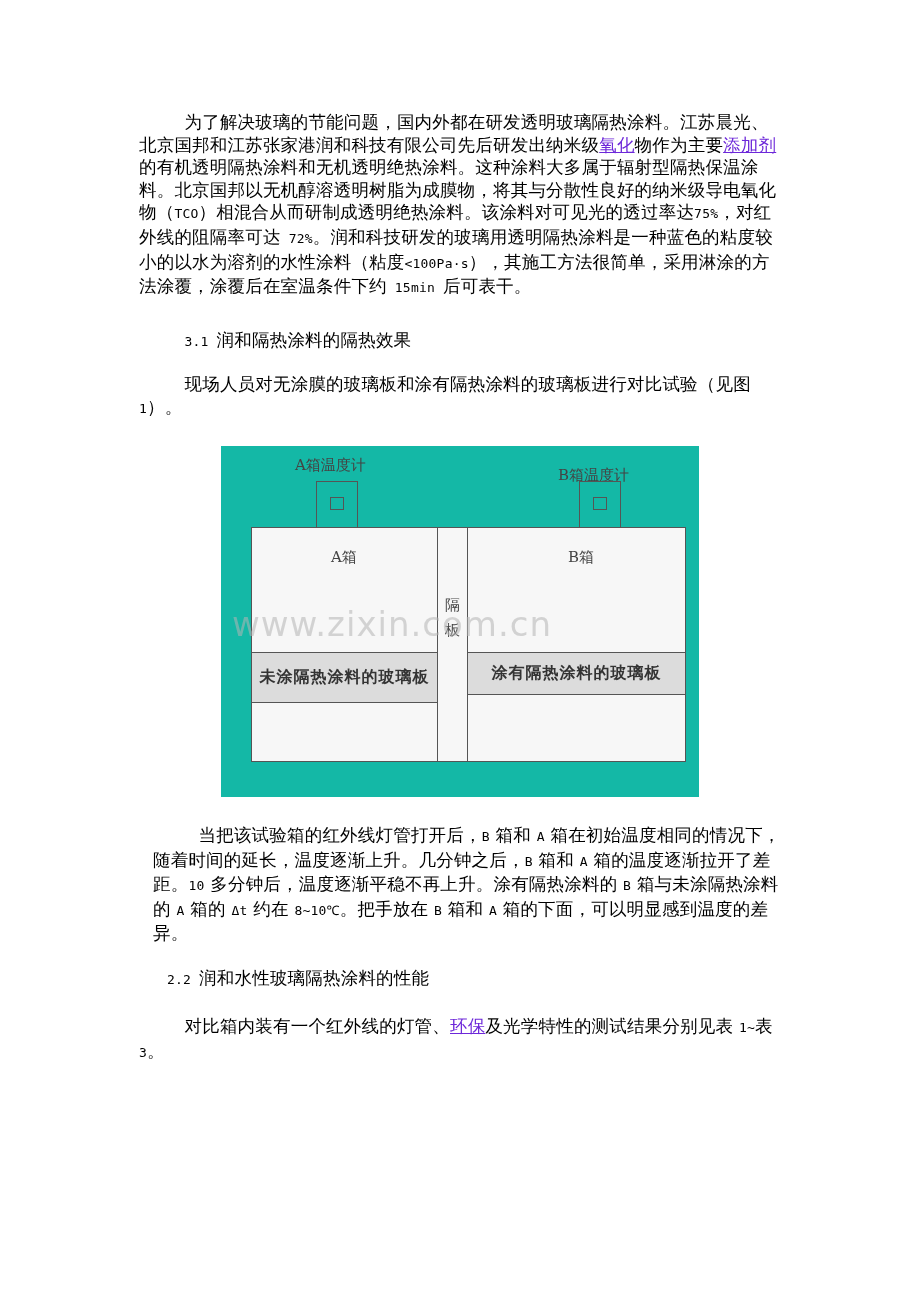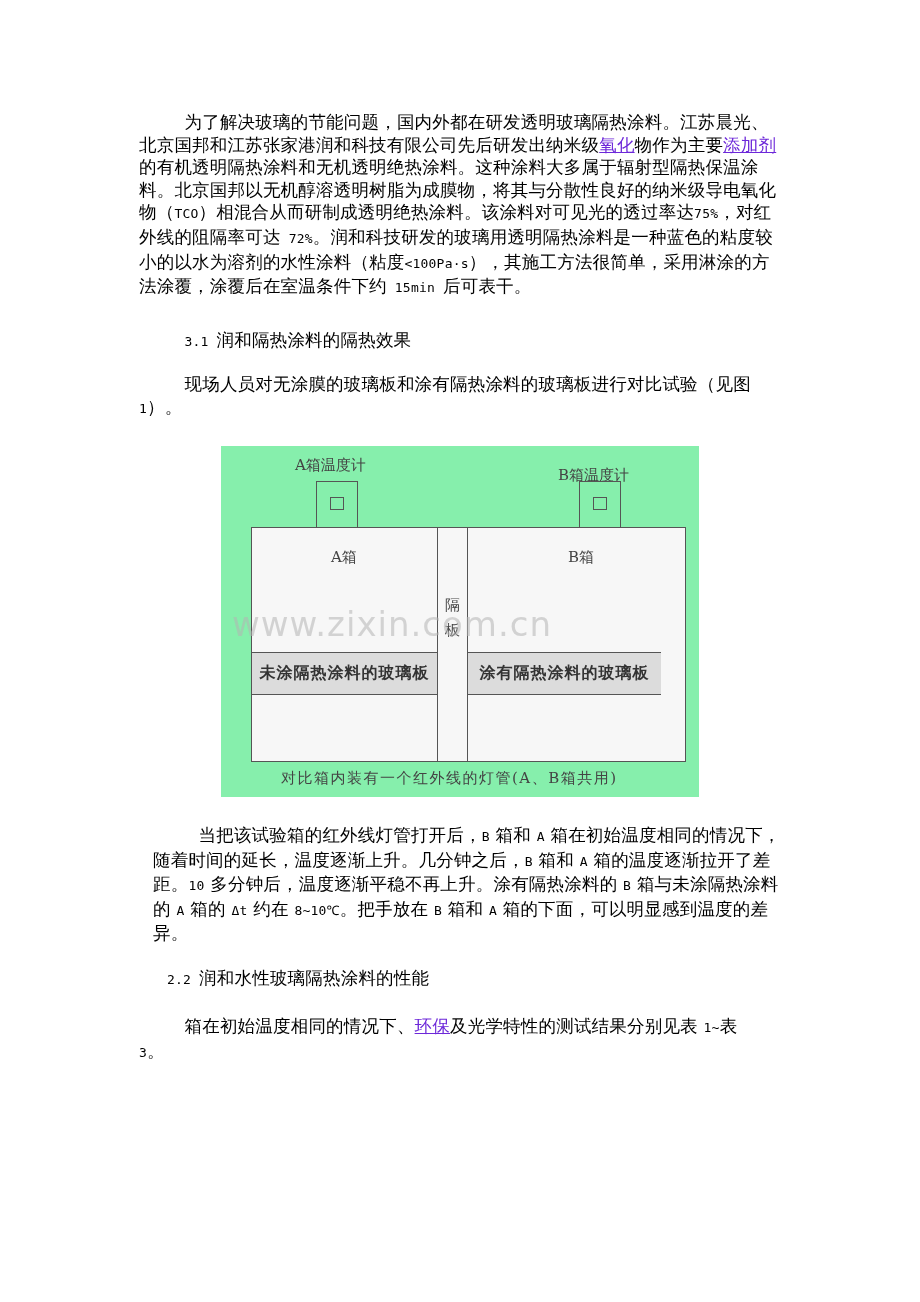--- a/index.html
+++ b/index.html
@@ -11,21 +11,21 @@
   a { color: #6d28d9; text-decoration: underline; }
   .mono { font-family: "DejaVu Sans Mono", "Liberation Mono", monospace; font-size: 13px; }
   #p1 { position: absolute; top: 0; }
   #h21 { position: absolute; top: 218px; }
   #p2 { position: absolute; top: 262px; }
   #p3 { position: absolute; top: 713px; margin-left: 14px; }
   #h22 { position: absolute; top: 856px; margin-left: 28px; }
   #p4 { position: absolute; top: 904px; }
 
   .figure { position: absolute; left: 221px; top: 446px; width: 478px; height: 351px;
-            background: #86efac; font-family: "DejaVu Serif", serif; color: #444; }
+            background: #14b8a6; font-family: "DejaVu Serif", serif; color: #444; }
   .fig-line { position: absolute; border: 1.5px solid #555; box-sizing: border-box; }
   .fig-text { position: absolute; font-size: 15px; color: #444; white-space: nowrap; }
   .glass { position: absolute; background: #dcdcdc; border-top: 1.5px solid #555;
            border-bottom: 1.5px solid #555; box-sizing: border-box;
            display: flex; align-items: center; justify-content: center;
            font-size: 16px; color: #333; font-weight: bold; letter-spacing: 1px; }
   .watermark { position: absolute; left: 232px; top: 604px; font-family: "DejaVu Sans", sans-serif;
                font-size: 34px; color: rgba(180,180,180,0.55); letter-spacing: 1px; white-space: nowrap; }
 </style>
 </head>
@@ -35,21 +35,21 @@
   <p id="p1" class="indent"><span>为了解决玻璃的节能问题，国内外都在研发透明玻璃隔热涂料。江苏晨光、北京国邦和江苏张家港润和科技有限公司先后研发出纳米级</span><a>氧化</a><span>物作为主要</span><a>添加剂</a><span>的有机透明隔热涂料和无机透明绝热涂料。这种涂料大多属于辐射型隔热保温涂料。北京国邦以无机醇溶透明树脂为成膜物，将其与分散性良好的纳米级导电氧化物（</span><span class="mono">TCO</span><span>）相混合从而研制成透明绝热涂料。该涂料对可见光的透过率达</span><span class="mono">75%</span><span>，对红外线的阻隔率可达</span><span class="mono"> 72%</span><span>。润和科技研发的玻璃用透明隔热涂料是一种蓝色的粘度较小的以水为溶剂的水性涂料（粘度</span><span class="mono">&lt;100Pa·s</span><span>），其施工方法很简单，采用淋涂的方法涂覆，涂覆后在室温条件下约</span><span class="mono"> 15min </span><span>后可表干。</span></p>
 
   <p id="h21" class="indent"><span class="mono">3.1 </span><span>润和隔热涂料的隔热效果</span></p>
 
   <p id="p2" class="indent"><span>现场人员对无涂膜的玻璃板和涂有隔热涂料的玻璃板进行对比试验（见图</span><span class="mono">1</span><span>）。</span></p>
 
   <p id="p3" class="indent"><span>当把该试验箱的红外线灯管打开后，</span><span class="mono">B</span><span> 箱和 </span><span class="mono">A</span><span> 箱在初始温度相同的情况下，随着时间的延长，温度逐渐上升。几分钟之后，</span><span class="mono">B</span><span> 箱和 </span><span class="mono">A</span><span> 箱的温度逐渐拉开了差距。</span><span class="mono">10</span><span> 多分钟后，温度逐渐平稳不再上升。涂有隔热涂料的 </span><span class="mono">B</span><span> 箱与未涂隔热涂料的 </span><span class="mono">A</span><span> 箱的 </span><span class="mono">Δt</span><span> 约在 </span><span class="mono">8~10℃</span><span>。把手放在 </span><span class="mono">B</span><span> 箱和 </span><span class="mono">A</span><span> 箱的下面，可以明显感到温度的差异。</span></p>
 
   <p id="h22"><span class="mono">2.2 </span><span>润和水性玻璃隔热涂料的性能</span></p>
 
-  <p id="p4" class="indent"><span>箱在初始温度相同的情况下、</span><a>环保</a><span>及光学特性的测试结果分别见表 </span><span class="mono">1~</span><span>表</span><br><span class="mono">3</span><span>。</span></p>
+  <p id="p4" class="indent"><span>对比箱内装有一个红外线的灯管、</span><a>环保</a><span>及光学特性的测试结果分别见表 </span><span class="mono">1~</span><span>表</span><br><span class="mono">3</span><span>。</span></p>
 </div>
 
 <div class="figure">
 
   <div class="fig-text" style="left:74px; top:10px;">A箱温度计</div>
   <div class="fig-text" style="left:337px; top:20px;">B箱温度计</div>
 
   <div class="fig-line" style="left:95px; top:35px; width:42px; height:47px;"></div>
   <div class="fig-line" style="left:109px; top:51px; width:14px; height:13px;"></div>
 
@@ -61,23 +61,22 @@
   <div class="fig-line" style="left:216px; top:81px; width:31px; height:235px; background:#f7f7f7;"></div>
 
   <div class="fig-line" style="left:246px; top:81px; width:219px; height:235px; background:#f7f7f7;"></div>
 
   <div class="fig-text" style="left:110px; top:102px;">A箱</div>
   <div class="fig-text" style="left:347px; top:102px;">B箱</div>
 
   <div class="fig-text" style="left:224px; top:150px;">隔</div>
   <div class="fig-text" style="left:224px; top:175px;">板</div>
 
-  <div class="glass" style="left:31px; top:206px; width:185px; height:43px;">
+  <div class="glass" style="left:31px; top:206px; width:185px; height:51px;">
       <span>未涂隔热涂料的玻璃板</span>
     </div>
-  <div class="glass" style="left:247px; top:206px; width:193px; height:43px;">
+  <div class="glass" style="left:247px; top:206px; width:217px; height:43px;">
       <span>涂有隔热涂料的玻璃板</span>
     </div>
 
-  <div class="fig-text" style="left:60px; top:323px; letter-spacing:1.5px;">对比箱内装有一个红外线的灯管(A、B箱共用)</div>
 </div>
 
 <div class="watermark">www.zixin.com.cn</div>
 
 </body></html>

